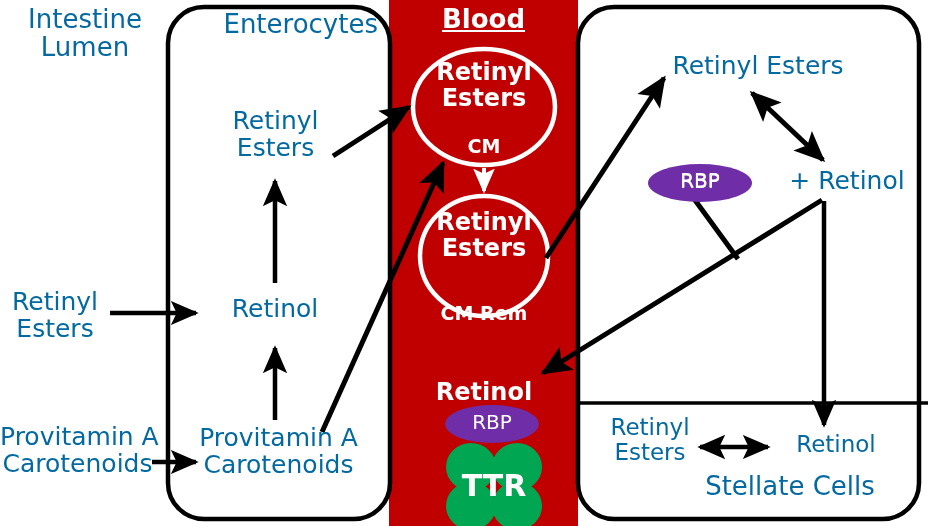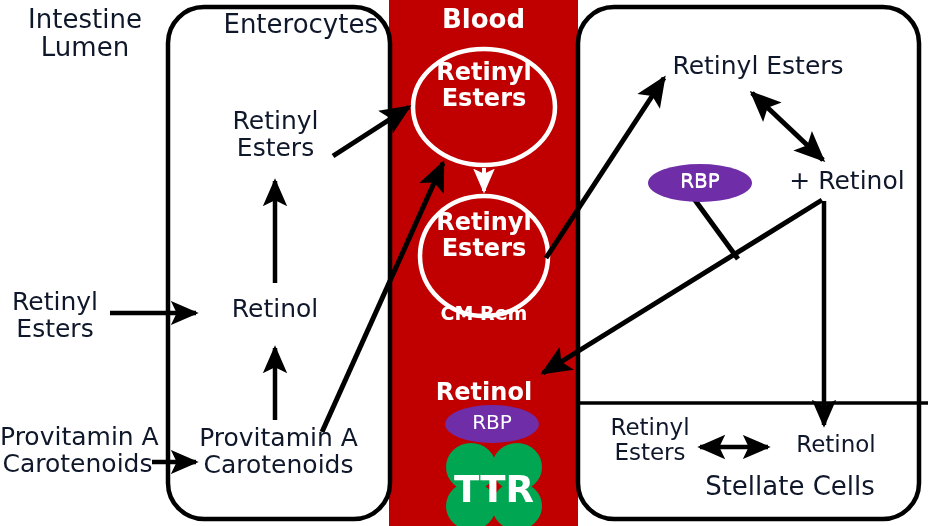--- a/index.html
+++ b/index.html
@@ -17,21 +17,21 @@
   }
   #diagram-svg {
     position: absolute;
     left: 0;
     top: 0;
     width: 928px;
     height: 526px;
   }
   .lbl {
     position: absolute;
-    color: #0f172a;
+    color: #0369a1;
     line-height: 1.08;
     text-align: center;
     white-space: pre;
     font-family: "DejaVu Sans", "Liberation Sans", sans-serif;
   }
   .lbl-white {
     color: #ffffff;
   }
   .compartment-title {
     font-size: 26px;
@@ -52,21 +52,21 @@
   }
   .blood-sub {
     font-size: 19px;
     font-weight: bold;
   }
   .protein-label {
     font-size: 20px;
     font-weight: normal;
   }
   .ttr-label {
-    font-size: 37px;
+    font-size: 30px;
     font-weight: bold;
   }
 </style>
 </head>
 <body>
 
 <div id="diagram-root">
 
   <svg id="diagram-svg" viewBox="0 0 928 526">
     <defs>
@@ -139,24 +139,25 @@
   <div class="lbl compartment-title" style="left:178px; top:10px; width:200px;text-align:right;">Enterocytes</div>
 
   <div class="lbl node-text" style="left:218px; top:107px; width:115px;">Retinyl
 Esters</div>
 
   <div class="lbl node-text" style="left:205px; top:295px; width:140px;">Retinol</div>
 
   <div class="lbl node-text" style="left:196px; top:424px; width:165px;">Provitamin A
 Carotenoids</div>
 
-  <div class="lbl blood-title lbl-white" style="left:389px; top:5px; width:189px;">Blood</div>
+  <div class="lbl blood-title lbl-white" style="left:389px; top:5px; width:189px;text-decoration:underline;">Blood</div>
 
   <div class="lbl blood-node lbl-white" style="left:424px; top:60px; width:120px;">Retinyl
 Esters</div>
+  <div class="lbl blood-sub lbl-white" style="left:424px; top:136px; width:120px;">CM</div>
 
   <div class="lbl blood-node lbl-white" style="left:424px; top:210px; width:120px;">Retinyl
 Esters</div>
   <div class="lbl blood-sub lbl-white" style="left:424px; top:277px; width:120px;margin-top:26px;">CM Rem</div>
 
   <div class="lbl blood-node lbl-white" style="left:424px; top:380px; width:120px;">Retinol</div>
 
   <div class="lbl protein-label lbl-white" style="left:442px; top:412px; width:100px;">RBP</div>
 
   <div class="lbl ttr-label lbl-white" style="left:444px; top:470px; width:100px;">TTR</div>

